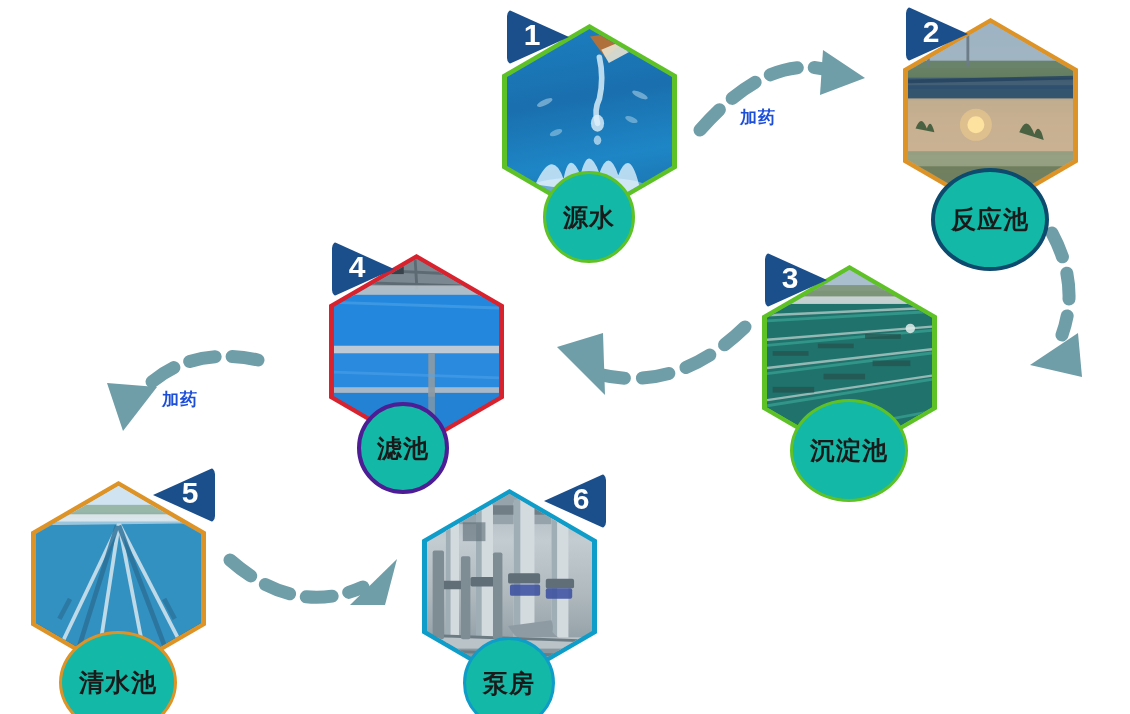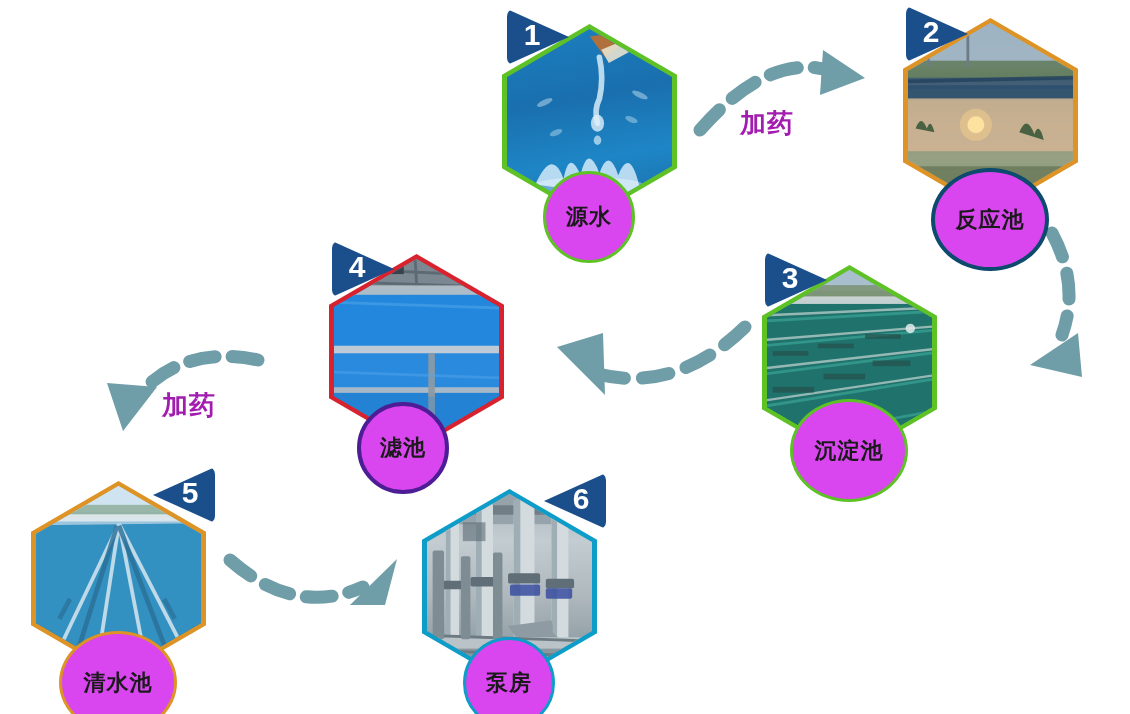--- a/index.html
+++ b/index.html
@@ -51,48 +51,48 @@
     text-align: center;
     z-index: 6;
     border-radius: 7px;
   }
   .badge.right { clip-path: polygon(0% 0%, 100% 50%, 0% 100%); text-indent: -12px; }
   .badge.left  { clip-path: polygon(100% 0%, 100% 100%, 0% 50%); text-indent: 12px; }
 
   
   .caption {
     position: absolute;
-    background: #d946ef;
+    background: #14b8a6;
     border-radius: 50%;
     display: flex;
     align-items: center;
     justify-content: center;
-    font-size: 22px;
+    font-size: 25px;
     font-weight: bold;
     color: #1a1a1a;
     z-index: 8;
     letter-spacing: 1px;
   }
   .cap-2 { width: 92px; height: 92px; }
   .cap-3 { width: 118px; height: 103px; }
 
   
   .arrow-svg { position: absolute; overflow: visible; z-index: 4; }
   .arrow-path {
     fill: none;
     stroke-linecap: round;
   }
   .arrow-head { }
 
   
   .arr-label {
     position: absolute;
-    font-size: 26px;
+    font-size: 17px;
     font-weight: bold;
-    color: #a21caf;
+    color: #1d4ed8;
     z-index: 7;
     white-space: nowrap;
     letter-spacing: 1px;
   }
 </style>
 </head>
 <body>
 
 <div id="stage">
 

